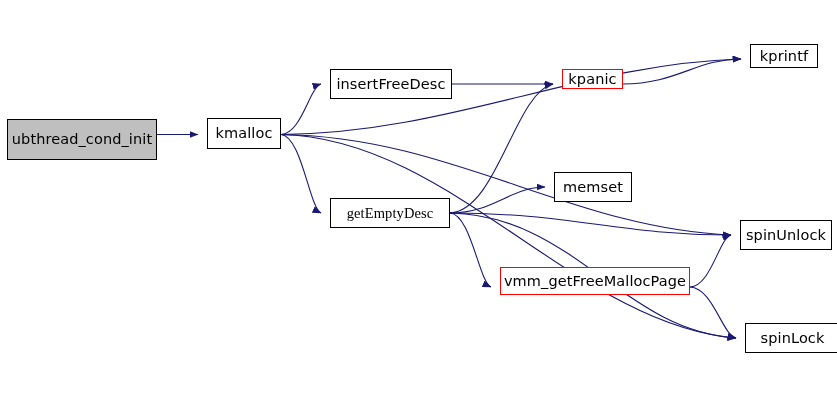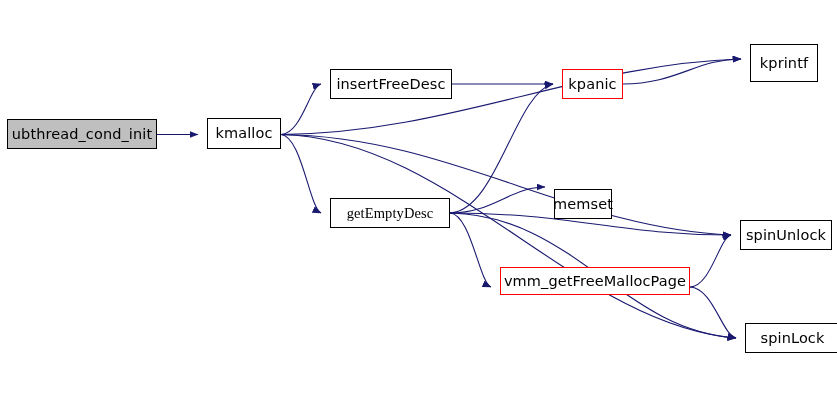--- a/index.html
+++ b/index.html
@@ -75,36 +75,36 @@
         <path d="M 450,213 C 493.68,213 510.32,187 545,187" marker-end="url(#arrowhead)"></path>
         <path d="M 450,213 C 571.8,213 618.2,235 731,235" marker-end="url(#arrowhead)"></path>
         <path d="M 450,213 C 471,214.332 479,282.116 491,287" marker-end="url(#arrowhead)"></path>
         <path d="M 450,213 C 573.9,215.25 621.1,329.75 736,338" marker-end="url(#arrowhead)"></path>
         <path d="M 690,287 C 711,286.064 719,238.432 731,235" marker-end="url(#arrowhead)"></path>
         <path d="M 690,287 C 713.1,287.918 721.9,334.634 736,338" marker-end="url(#arrowhead)"></path>
       </g>
   </svg>
 
   <div id="nodes-group">
-      <div class="node current" style="left: 7px; top: 119px; width: 150px; height: 30px;">
+      <div class="node current" style="left: 7px; top: 119px; width: 150px; height: 41px;">
         <span class="node-label">ubthread_cond_init</span>
       </div>
       <div class="node" style="left: 207px; top: 118px; width: 74px; height: 31px;">
         <span class="node-label">kmalloc</span>
       </div>
       <div class="node" style="left: 330px; top: 69px; width: 122px; height: 30px;">
         <span class="node-label">insertFreeDesc</span>
       </div>
-      <div class="node highlight" style="left: 562px; top: 69px; width: 61px; height: 30px;">
+      <div class="node highlight" style="left: 562px; top: 69px; width: 61px; height: 20px;">
         <span class="node-label">kpanic</span>
       </div>
-      <div class="node" style="left: 750px; top: 44px; width: 68px; height: 38px;">
+      <div class="node" style="left: 750px; top: 44px; width: 68px; height: 24px;">
         <span class="node-label">kprintf</span>
       </div>
-      <div class="node" style="left: 554px; top: 189px; width: 58px; height: 30px;">
+      <div class="node" style="left: 554px; top: 172px; width: 78px; height: 30px;">
         <span class="node-label">memset</span>
       </div>
       <div class="node" style="left: 330px; top: 198px; width: 120px; height: 30px; font-family: Liberation Serif, serif;">
         <span class="node-label">getEmptyDesc</span>
       </div>
       <div class="node" style="left: 740px; top: 220px; width: 92px; height: 30px;">
         <span class="node-label">spinUnlock</span>
       </div>
       <div class="node highlight" style="left: 500px; top: 267px; width: 190px; height: 28px;">
         <span class="node-label">vmm_getFreeMallocPage</span>

